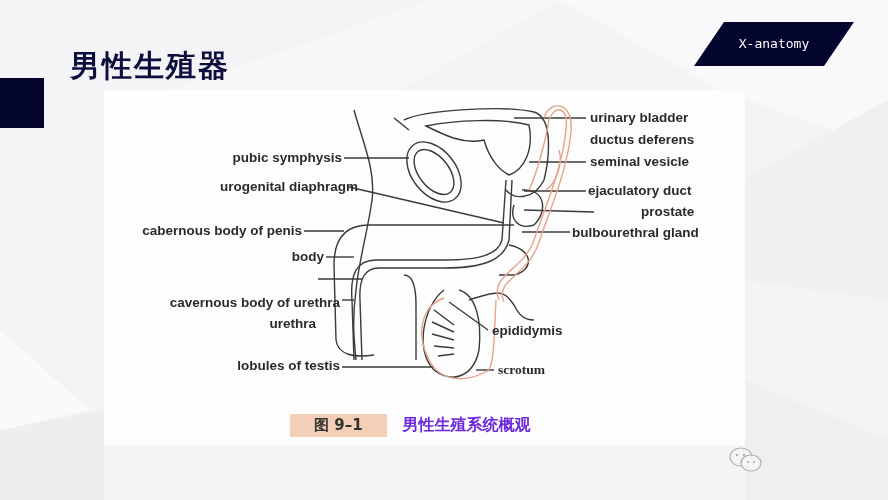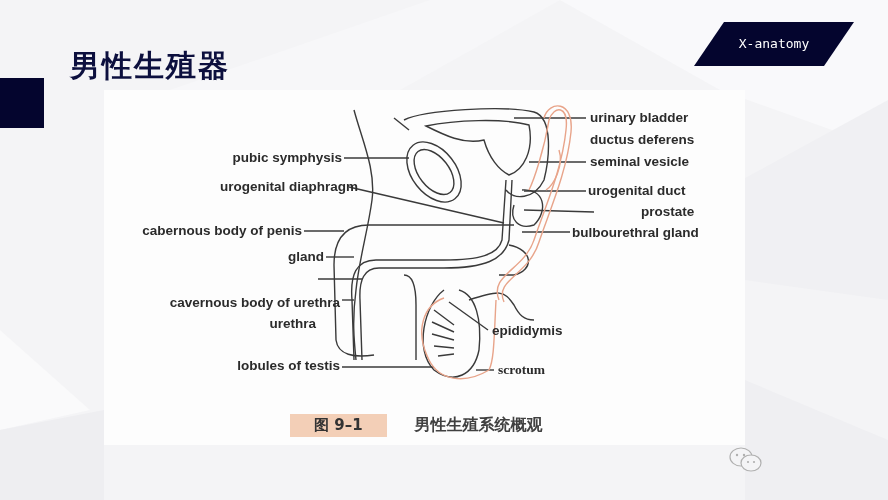--- a/index.html
+++ b/index.html
@@ -37,21 +37,21 @@
   }
   .label.right-align { text-align: right; }
   .caption {
     position: absolute; left: 186px; top: 322px; height: 26px; display: flex; align-items: center;
   }
   .caption .fig-no {
     background: #f3cfb7; color: #333; font-weight: bold; font-size: 15px; padding: 2px 24px;
     font-family: "DejaVu Sans", sans-serif;
   }
   .caption .fig-title {
-    margin-left: 28px; color: #404040; font-weight: bold; font-size: 16px;
+    margin-left: 16px; color: #6d28d9; font-weight: bold; font-size: 16px;
     font-family: "DejaVu Sans", sans-serif;
   }
   .watermark {
     position: absolute; left: 728px; top: 446px; height: 28px; display: flex; align-items: center;
   }
   .watermark span {
     margin-left: 8px; font-size: 19px; color: #9a9a9a; font-family: "DejaVu Sans", sans-serif;
   }
 </style>
 </head>
@@ -126,29 +126,29 @@
       <path d="M395,210 C385,185 420,180 430,150 C440,120 458,80 462,40 C465,15 450,15 445,30 C440,60 430,90 425,100"></path>
       <path d="M400,212 C390,190 425,185 435,152 C445,122 463,82 467,42 C470,10 445,10 440,28"></path>
       <path d="M392,210 C390,250 390,270 385,280 C360,295 335,290 325,270 C310,240 320,215 340,208"></path>
       <path d="M455,60 C460,75 450,95 442,100"></path>
     </g>
   </svg>
 
   <div class="label right-align" style="left:110px;top:60px;width:128px;">pubic symphysis</div>
   <div class="label right-align" style="left:88px;top:89px;width:166px;">urogenital diaphragm</div>
   <div class="label right-align" style="left:6px;top:133px;width:192px;">cabernous body of penis</div>
-  <div class="label right-align" style="left:150px;top:159px;width:70px;">gland</div>
+  <div class="label right-align" style="left:150px;top:159px;width:70px;">body</div>
   <div class="label right-align" style="left:140px;top:181px;width:72px;margin-top:45px;">urethra</div>
   <div class="label right-align" style="left:20px;top:205px;width:216px;">cavernous body of urethra</div>
   <div class="label right-align" style="left:100px;top:268px;width:136px;">lobules of testis</div>
 
   <div class="label" style="left:486px;top:20px;">urinary bladder</div>
   <div class="label" style="left:486px;top:42px;">ductus deferens</div>
   <div class="label" style="left:486px;top:64px;">seminal vesicle</div>
-  <div class="label" style="left:484px;top:93px;">urogenital duct</div>
+  <div class="label" style="left:484px;top:93px;">ejaculatory duct</div>
   <div class="label" style="left:494px;top:114px;margin-left:43px;">prostate</div>
   <div class="label" style="left:468px;top:135px;">bulbourethral gland</div>
   <div class="label" style="left:388px;top:233px;">epididymis</div>
   <div class="label" style="left:394px;top:272px;font-family:Liberation Serif, serif;">scrotum</div>
 
   <div class="caption">
     <span class="fig-no">图 9–1</span>
     <span class="fig-title">男性生殖系统概观</span>
   </div>
 </div>

